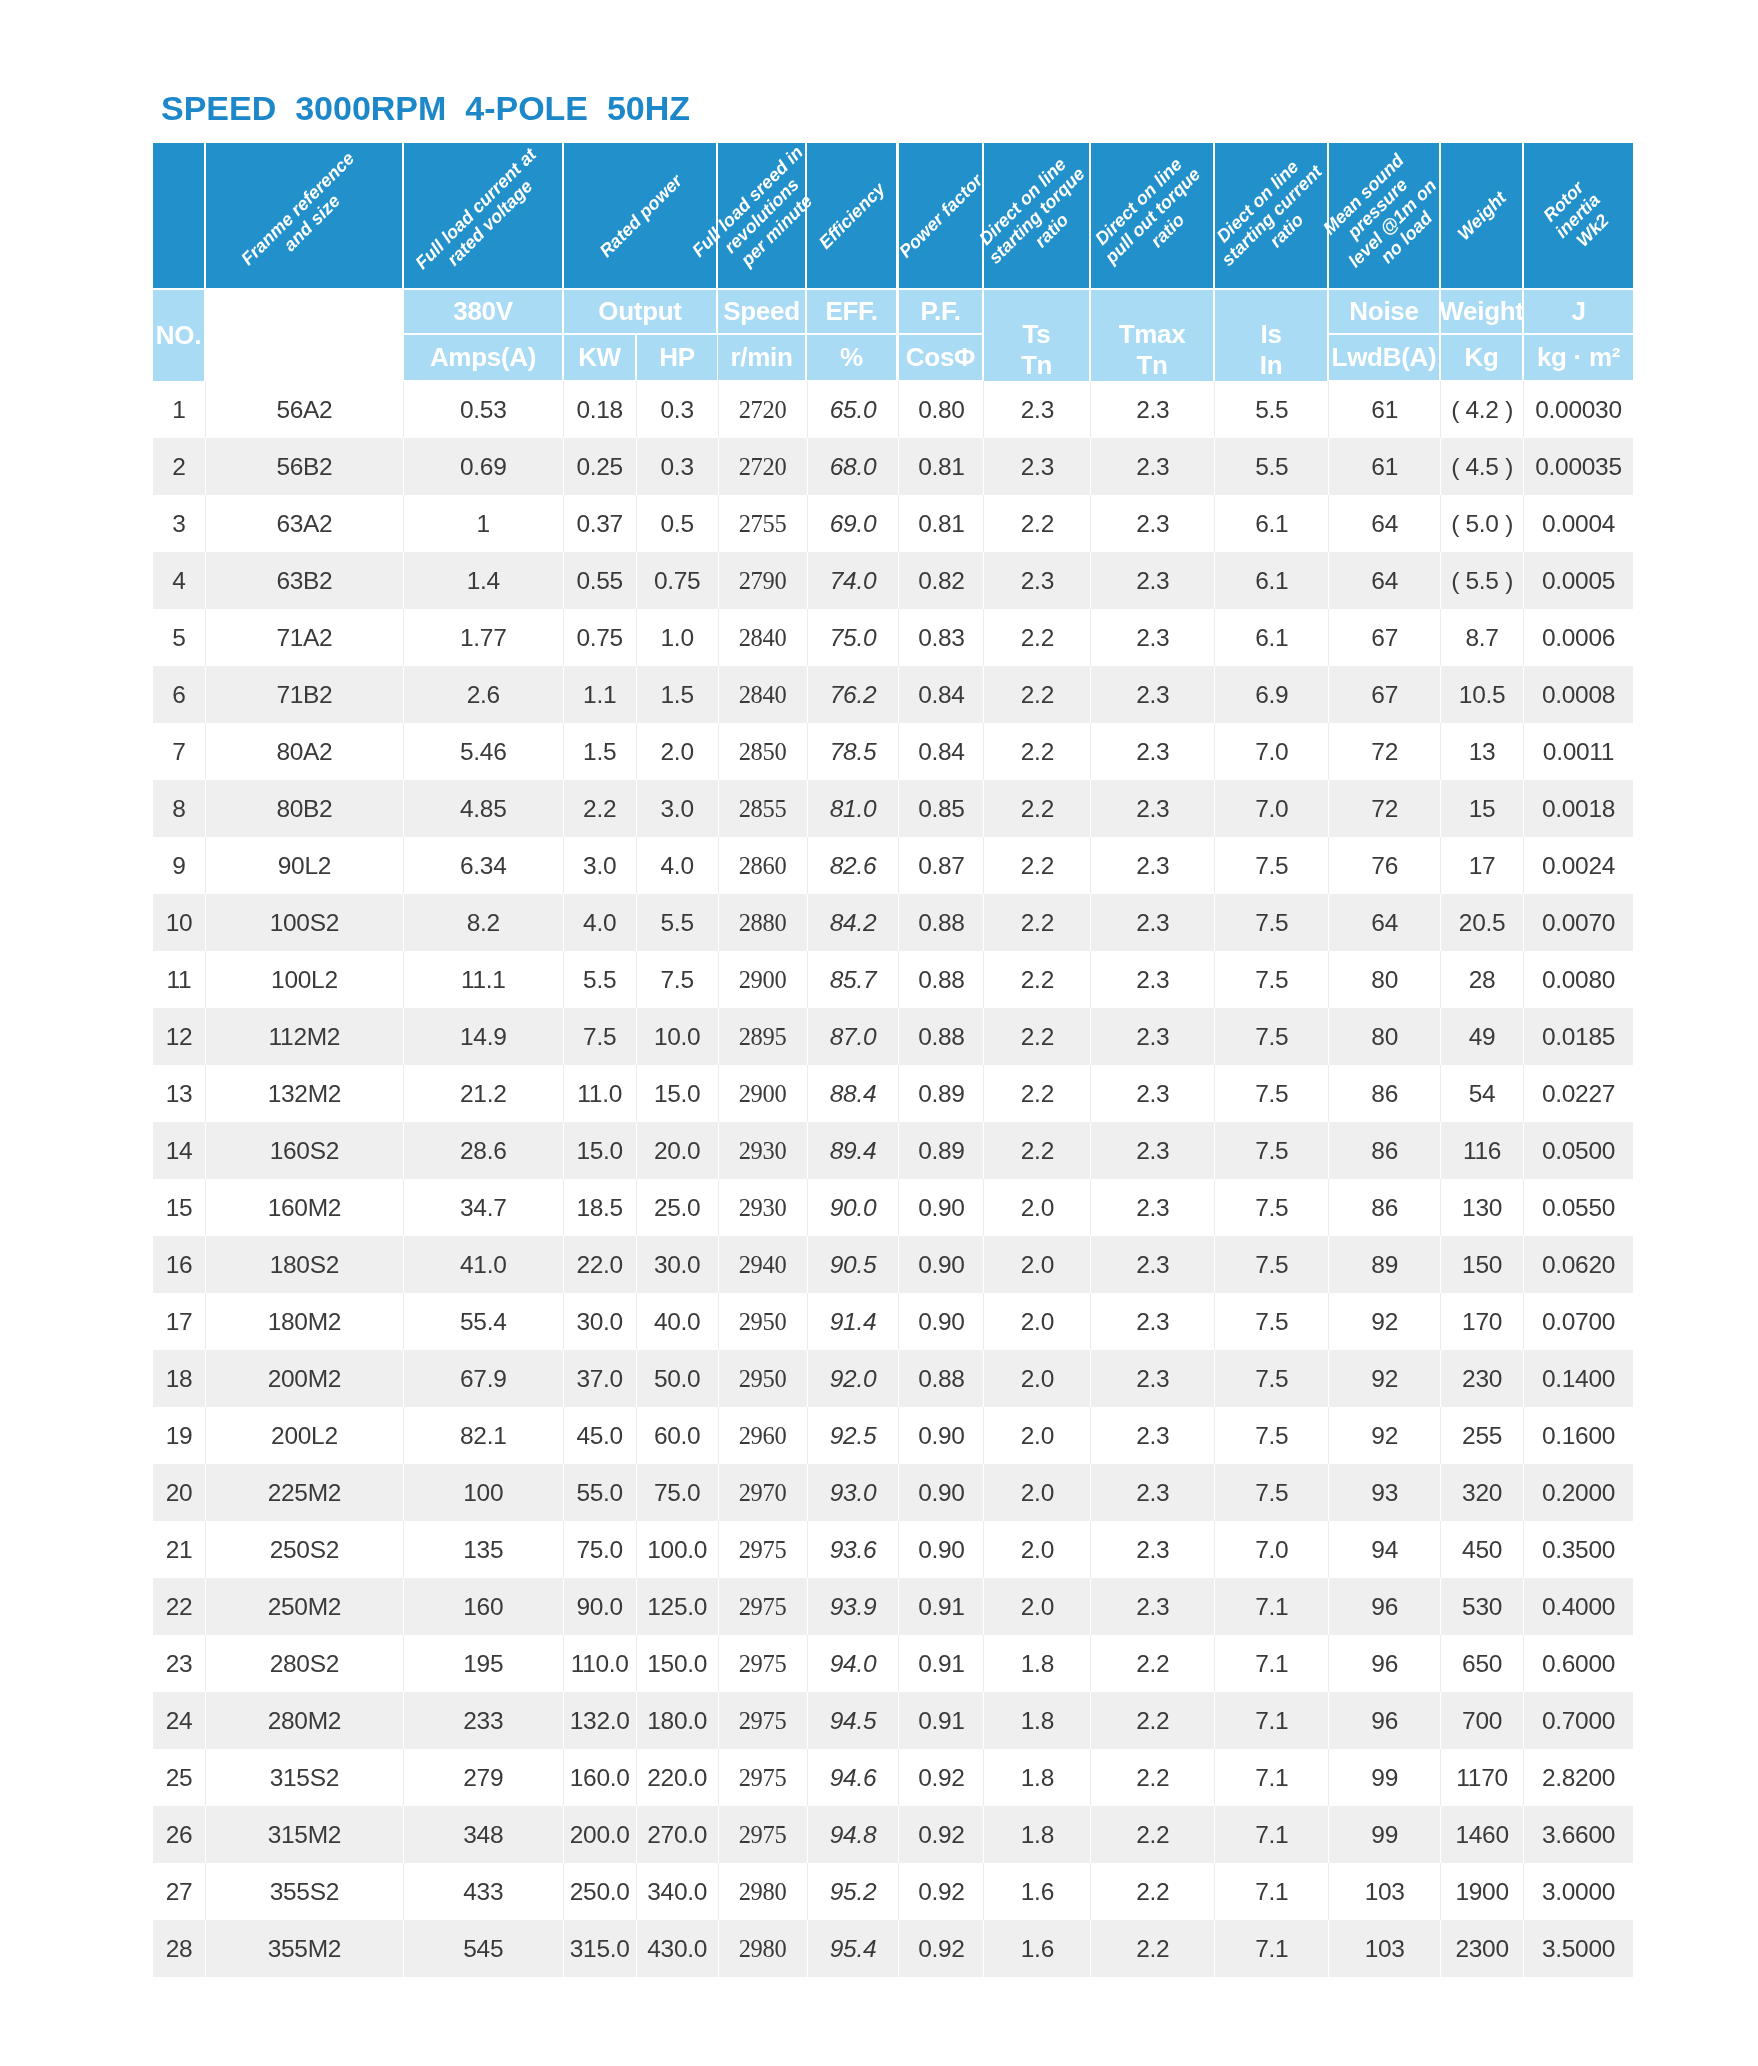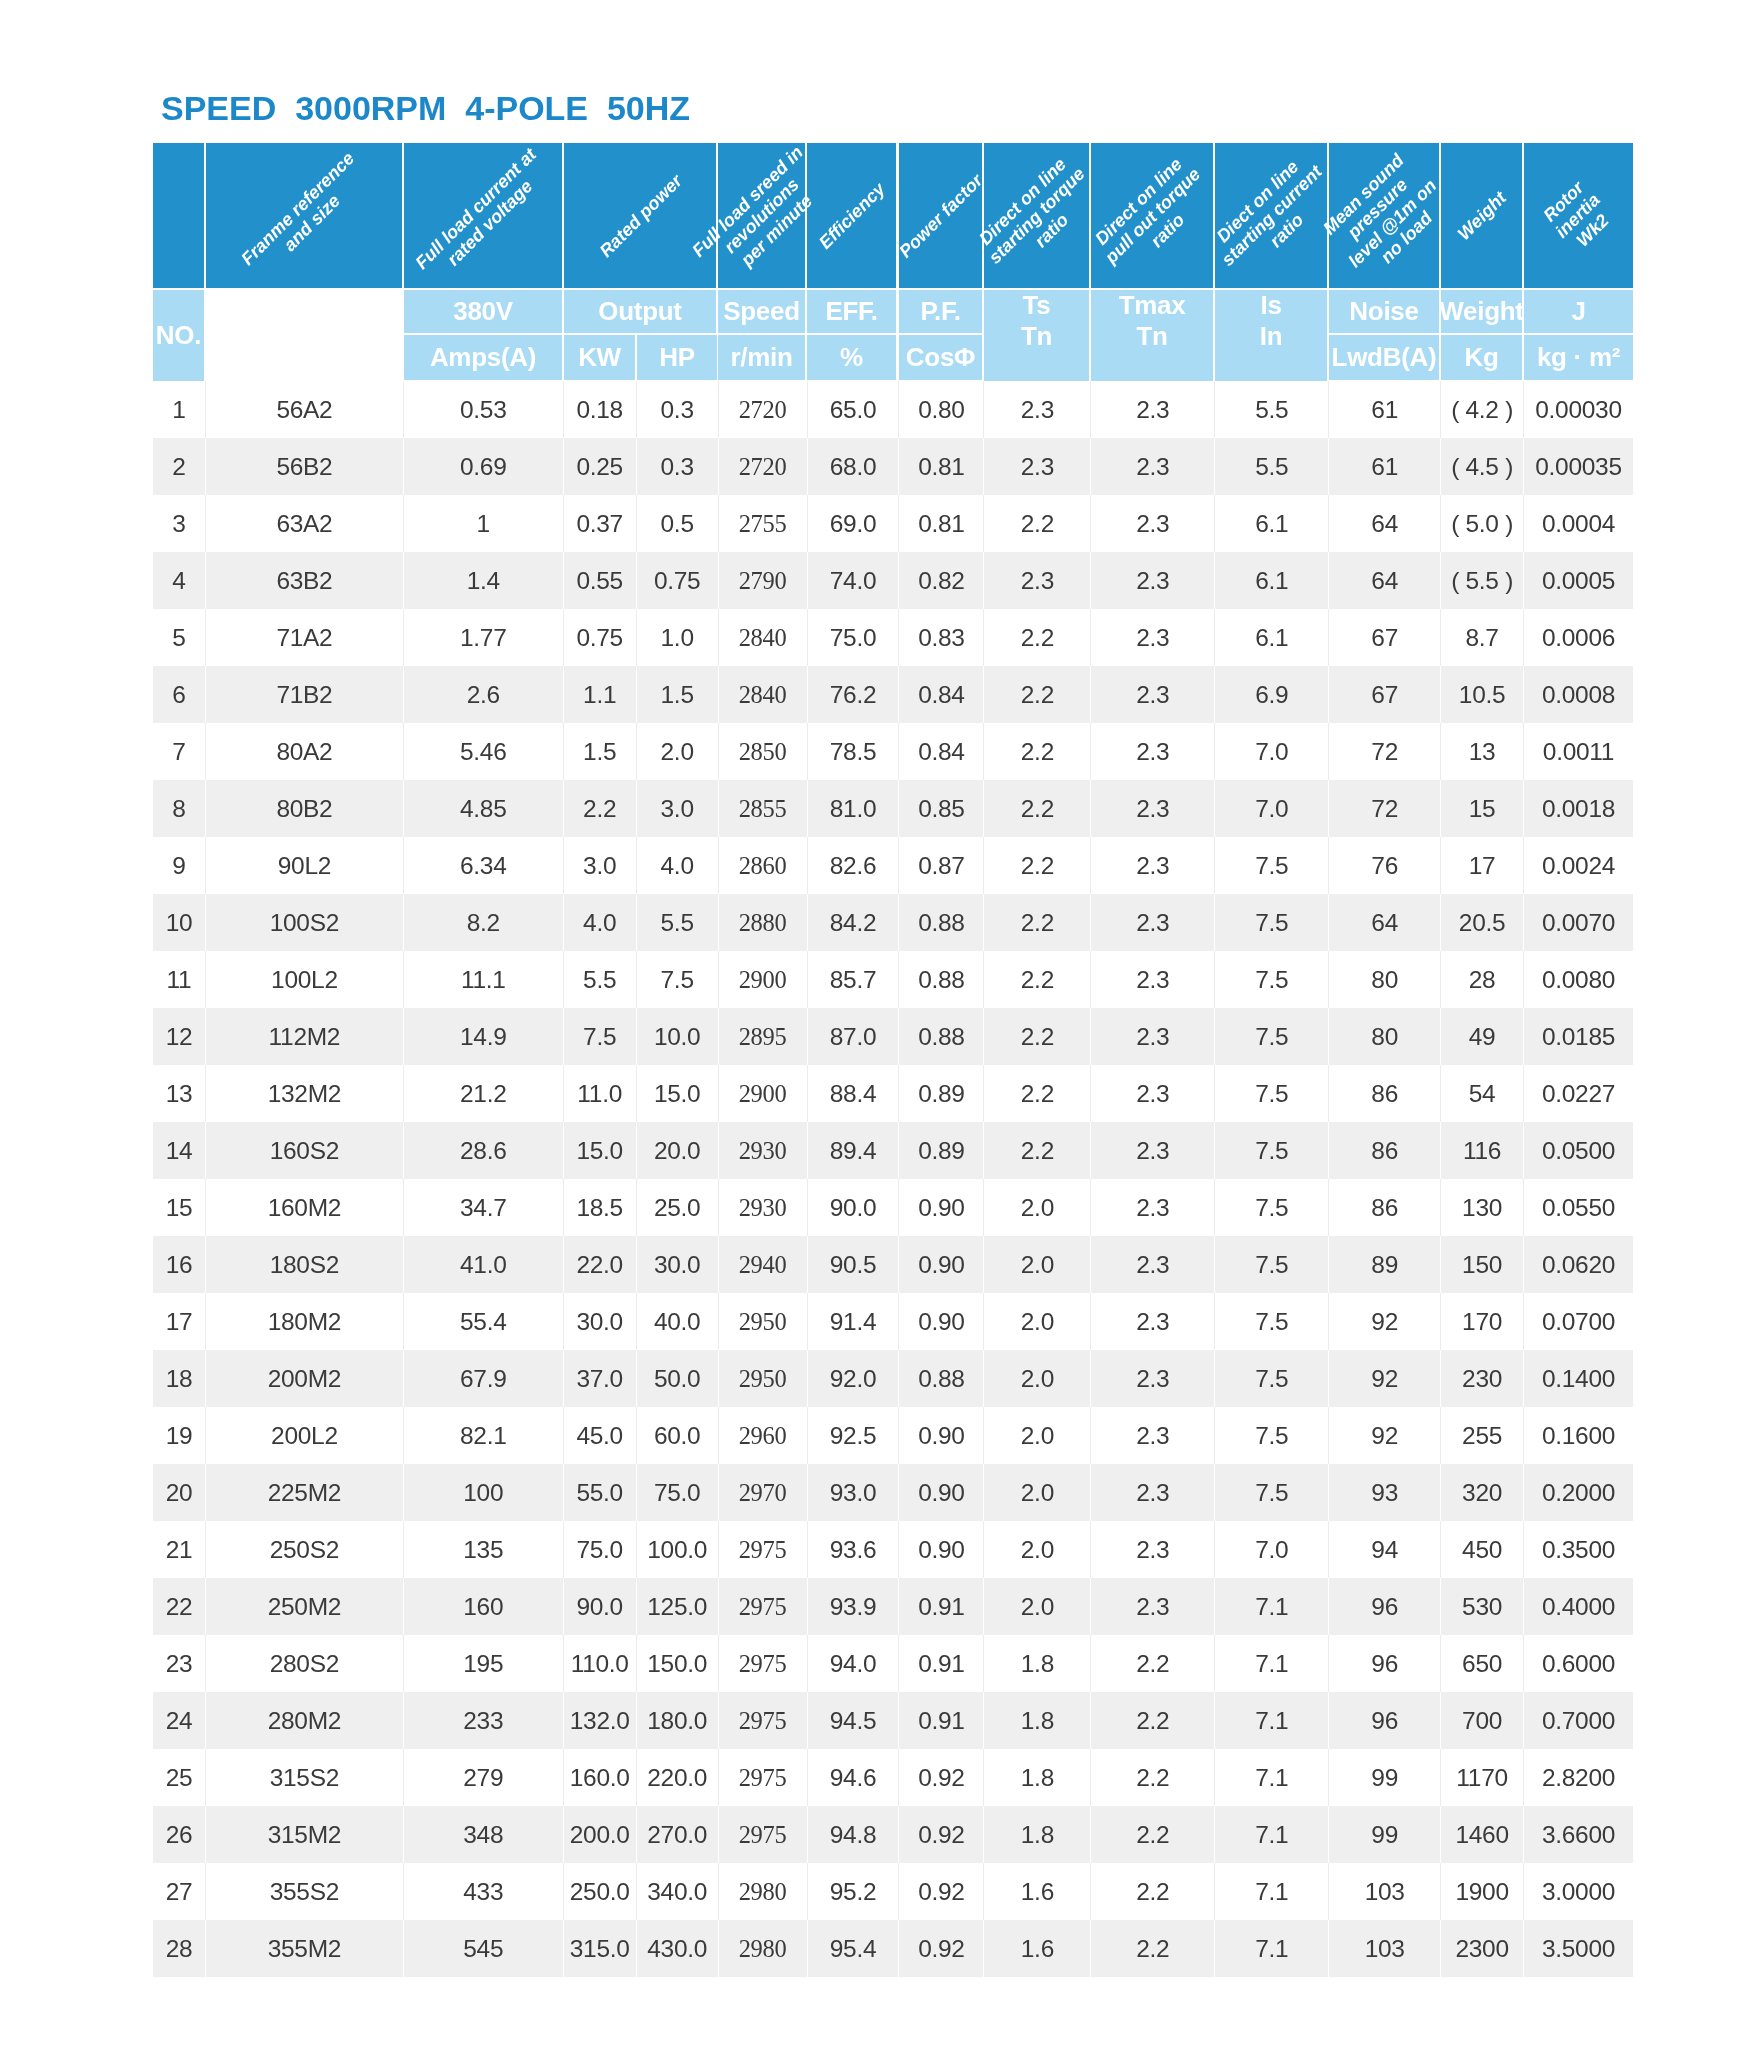--- a/index.html
+++ b/index.html
@@ -13,33 +13,33 @@
   
   #hdr{position:absolute;left:0;top:0;width:1480px;height:145px;background:#fff;}
   .hcol{position:absolute;top:0;height:145px;background:#2291cb;}
   .rlabel{position:absolute;top:50%;transform:translate(-50%,-50%) rotate(-45deg);
           color:#fff;font-weight:bold;font-style:italic;font-size:18px;line-height:1.13;
           text-align:center;white-space:pre-line;}
   
   #sub{position:absolute;left:0;top:147px;width:1480px;height:91px;background:#fff;}
   .shcell{position:absolute;background:#a9dbf4;display:flex;align-items:center;
           justify-content:center;color:#fff;font-weight:bold;font-size:26px;letter-spacing:-0.3px;}
-  .shstack{flex-direction:column;justify-content:flex-start;}
+  .shstack{flex-direction:column;justify-content:flex-end;}
   
   #rows{position:absolute;left:0;top:238px;width:1480px;}
   .trow{display:flex;height:57px;}
   .trow.alt{background:#efefef;}
   .trow.plain{background:#ffffff;}
   .cell{box-sizing:border-box;display:flex;align-items:center;justify-content:center;
         font-size:24.5px;letter-spacing:-0.3px;color:#3a3a3a;}
   .trow.plain .cell{border-right:1.4px solid #ececec;}
   .trow.alt .cell{border-right:1.4px solid #ffffff;}
   .cell.c13{border-right:none !important;}
   .c0{width:53px;} .c1{width:198px;} .c2{width:160px;} .c3{width:73px;} .c4{width:82px;}
-  .c5{width:89px;font-family:Liberation Serif, serif;} .c6{width:92px;} .c7{width:85px;} .c8{width:107px;} .c9{width:124px;}
+  .c5{width:89px;font-family:Liberation Serif, serif;} .c6{width:92px;font-style:italic;} .c7{width:85px;} .c8{width:107px;} .c9{width:124px;}
   .c10{width:114px;} .c11{width:112px;} .c12{width:83px;} .c13{width:109px;}
 </style>
 </head>
 <body>
 
 <div id="canvas">
   <div class="subtitle">SPEED  3000RPM  4-POLE  50HZ</div>
 
   <div id="tbl">
 

